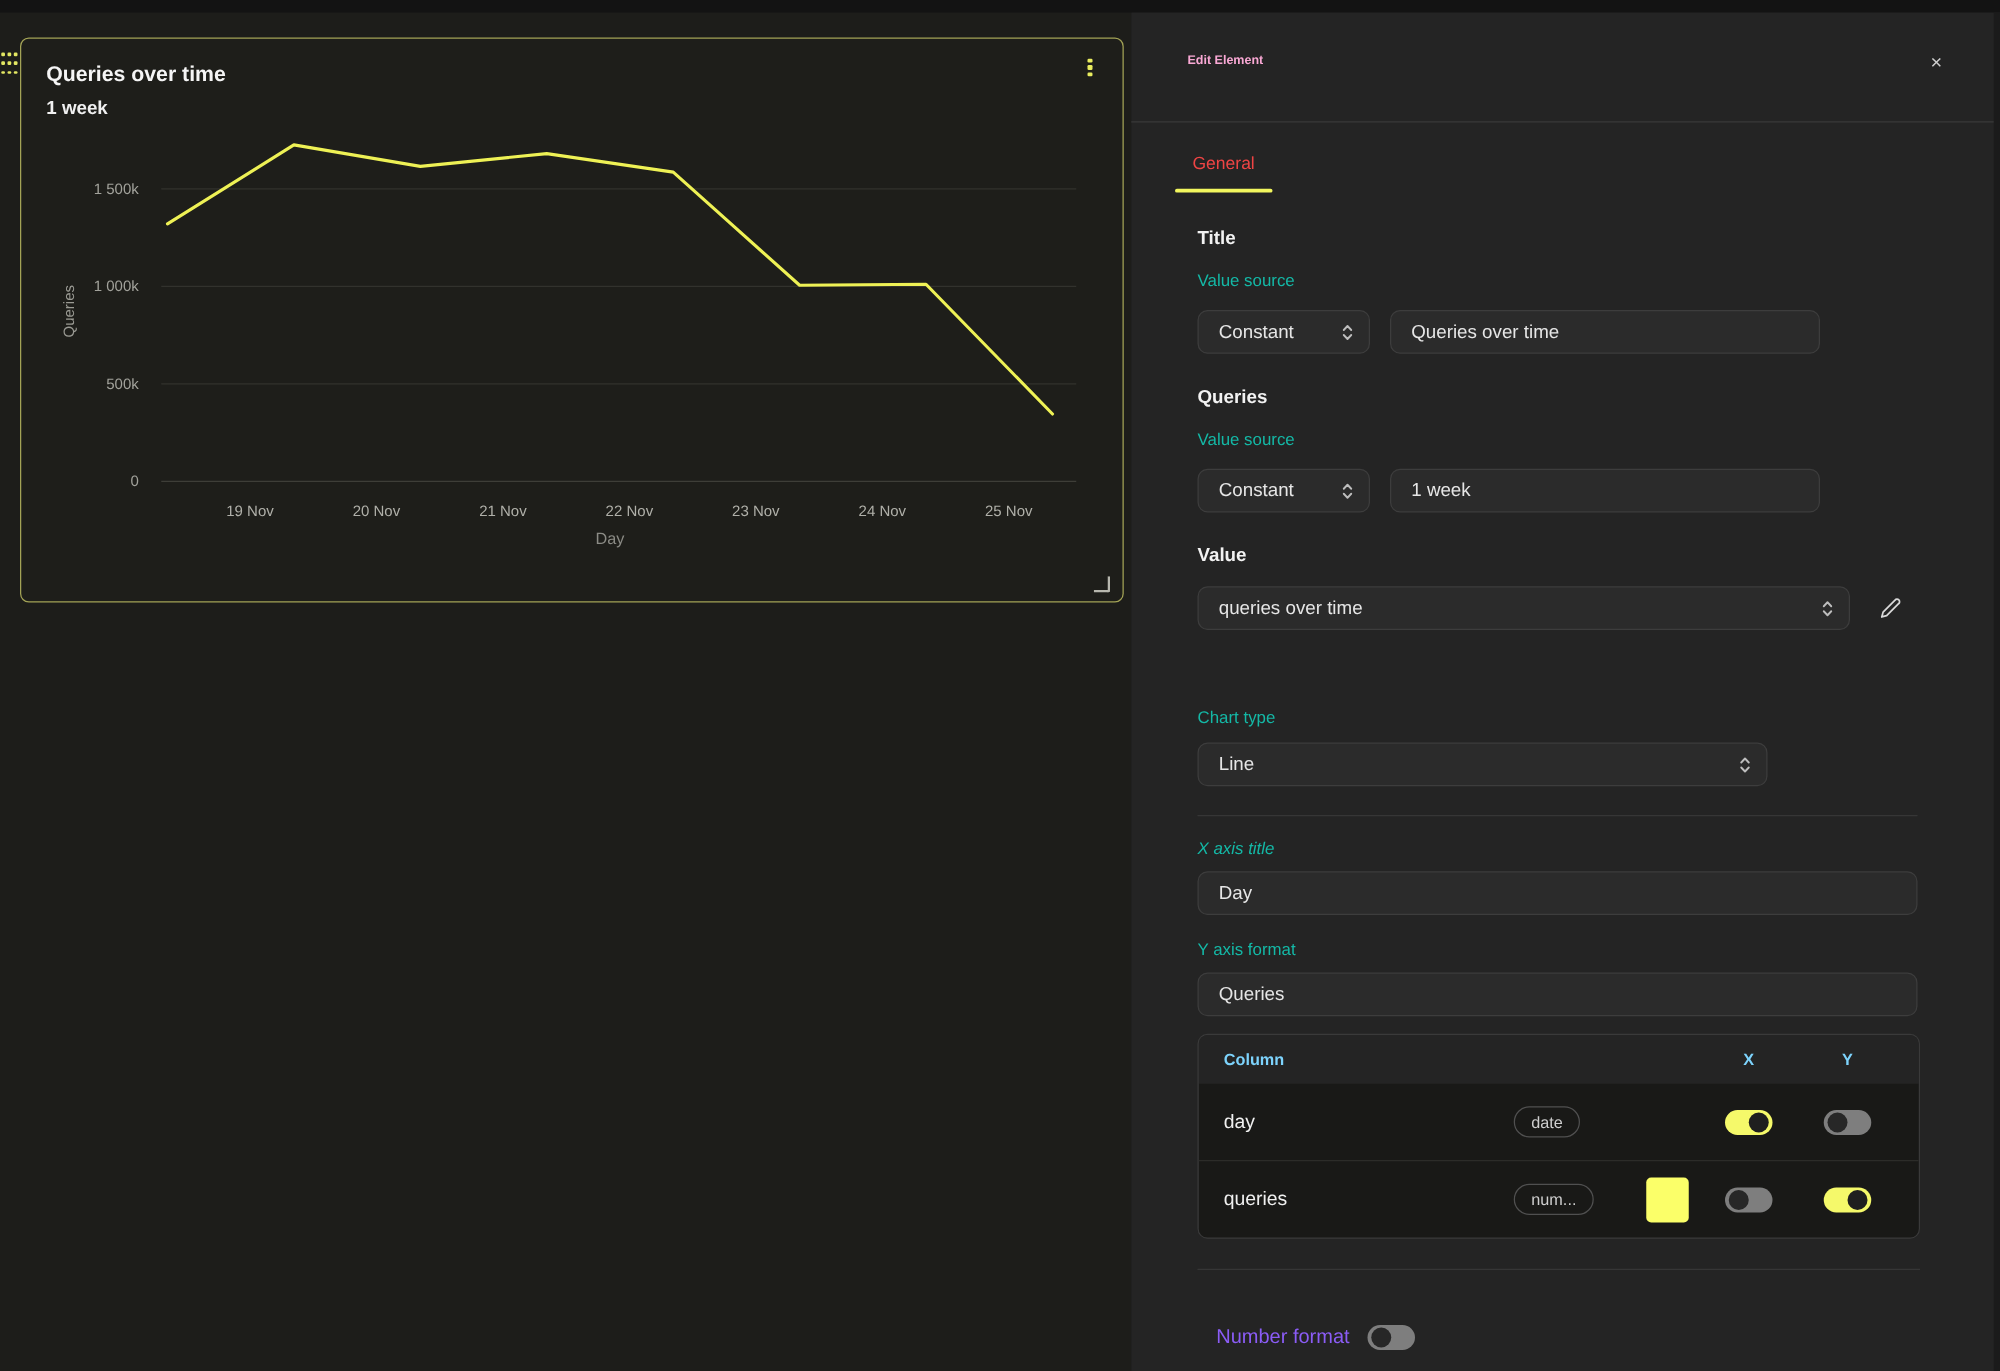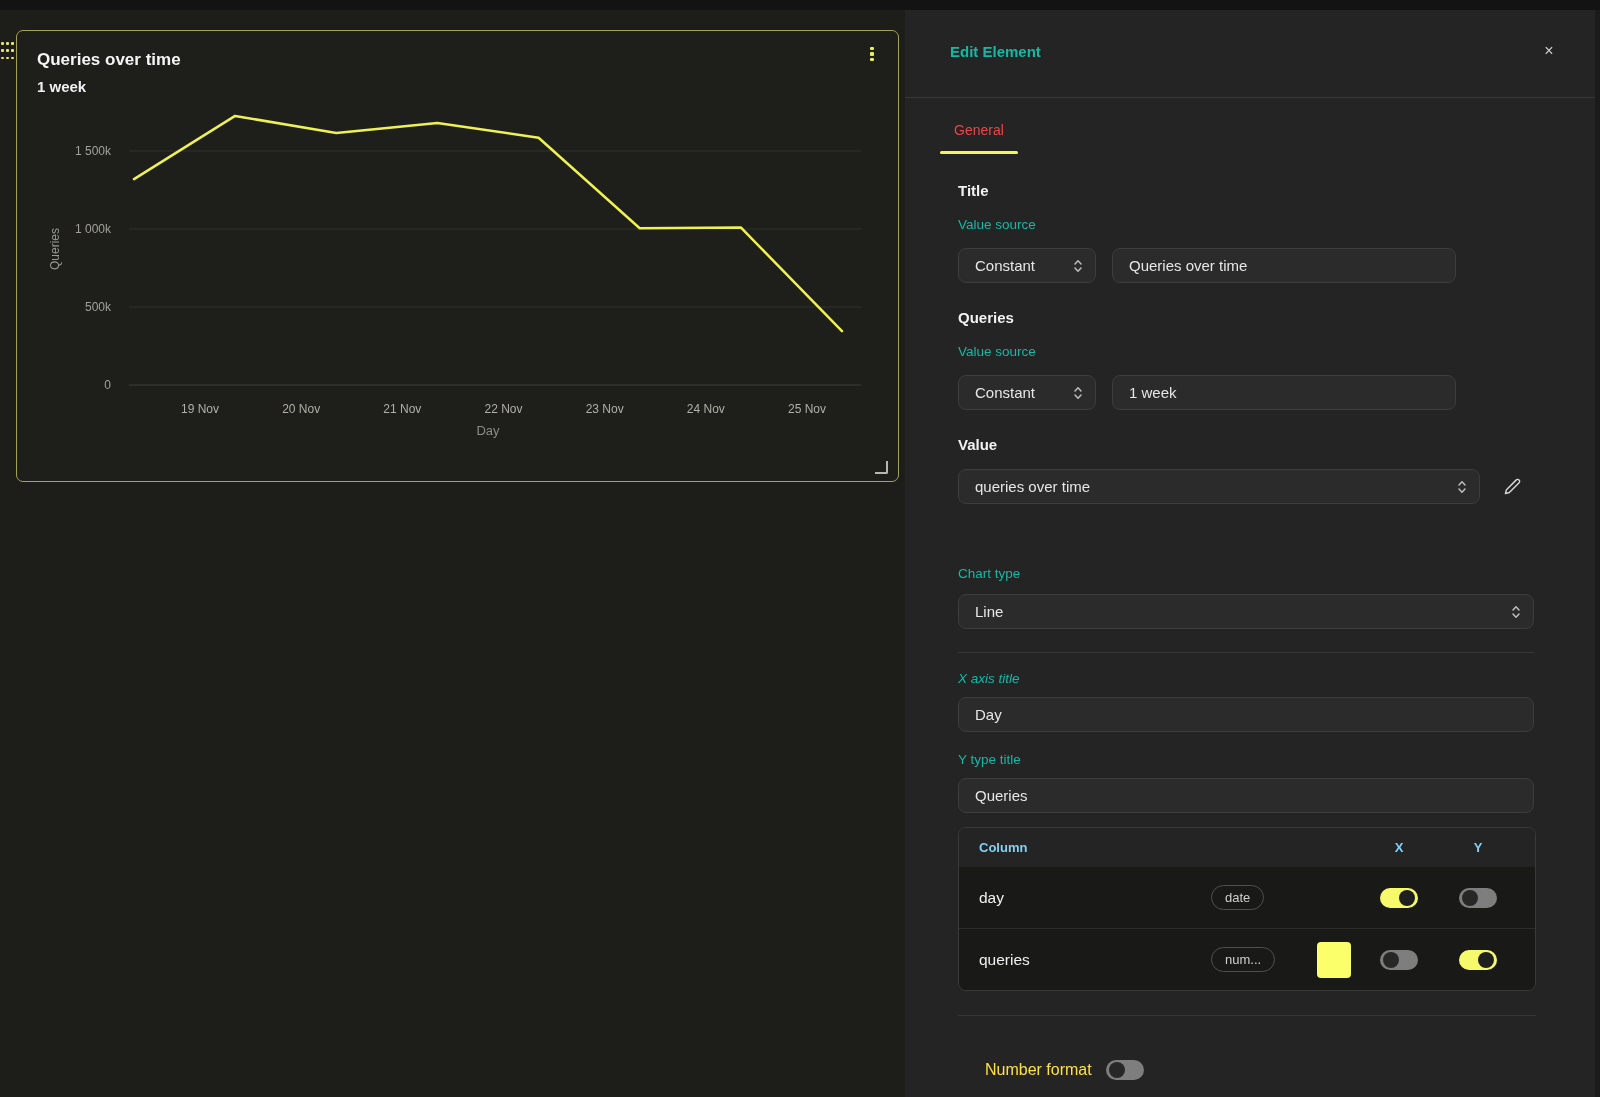--- a/index.html
+++ b/index.html
@@ -21,41 +21,41 @@
   .kebab{position:absolute;right:14px;top:10px;width:24px;height:26px;border:0;background:transparent;
       display:flex;flex-direction:column;align-items:center;justify-content:center;gap:2.5px;cursor:pointer;}
   .kebab i{width:3.2px;height:3.2px;border-radius:1px;background:#e9ed5f;display:block;}
   .resize-handle{position:absolute;right:10px;bottom:7px;width:11px;height:11px;
       border-right:2px solid #b7b7ae;border-bottom:2px solid #b7b7ae;border-bottom-right-radius:2px;cursor:nwse-resize;}
   .chart-svg{position:absolute;left:0;top:0;}
   
   .panel{position:absolute;left:905px;top:10px;width:695px;height:1087px;background:#242424;box-sizing:border-box;}
   .panel-scroll{position:absolute;right:0;top:0;width:5px;height:1087px;background:#1b1b1b;}
   .panel-header{position:relative;height:87px;}
-  .panel-title{position:absolute;left:45px;top:33px;font-size:15px;font-weight:600;color:#14b8a6;}
+  .panel-title{position:absolute;left:45px;top:33px;font-size:10px;font-weight:600;color:#f9a8d4;}
   .close-btn{position:absolute;right:40px;top:30px;width:22px;height:22px;background:transparent;border:0;
       color:#cfcfcf;font-size:16px;line-height:22px;text-align:center;cursor:pointer;padding:0;}
   .hdivider{height:1px;background:#383838;}
   .tabbar{margin:24px 0 0 35px;height:32px;display:flex;}
   .tab{padding:0 14px;font-size:14px;color:#ef4444;position:relative;cursor:pointer;}
   .tab.active::after{content:"";position:absolute;left:0;right:0;bottom:0;height:3px;background:#f2f65e;border-radius:2px;}
   .panel-body{padding:0 0 0 53px;width:642px;box-sizing:border-box;}
   .sec-heading{margin-top:28px;font-size:15px;font-weight:700;color:#f2f2f2;}
   .sec-heading.tight{margin-top:26px;}
   .field-label{margin-top:18px;font-size:13.5px;color:#14b8a6;}
   .row{display:flex;gap:16px;margin-top:16px;}
   .select,.tinput{background:#2b2b2b;border:1px solid #3d3d3d;border-radius:8px;height:35px;
       box-sizing:border-box;display:flex;align-items:center;font-size:15px;color:#e6e6e6;}
   .select{padding:0 12px 0 16px;justify-content:space-between;cursor:pointer;}
   .tinput{padding:0 14px;width:344px;}
   .tinput input{background:transparent;border:0;outline:none;color:#e6e6e6;font-size:15px;width:100%;
       font-family:"Liberation Sans","DejaVu Sans",sans-serif;}
   .sel-narrow{width:138px;}
   .sel-query{width:522px;margin-top:16px;}
-  .sel-wide{width:576px;margin-top:13px;}
+  .sel-wide{width:456px;margin-top:13px;}
   .query-row{display:flex;align-items:center;gap:24px;}
   .pencil-btn{background:transparent;border:0;padding:0;margin-top:16px;cursor:pointer;height:35px;display:flex;align-items:center;}
   .divider-inset{width:576px;height:1px;background:#363636;margin-top:23px;}
   .label-mt27{font-style:italic;}
   .label-mt20{margin-top:20px;}
   .input-mt11{margin-top:11px;width:576px;}
   
   .col-table{margin-top:14px;width:578px;border:1px solid #3a3a3a;border-radius:8px;box-sizing:border-box;overflow:hidden;}
   .trow{display:grid;grid-template-columns:1fr 100px 46px 84px 74px;align-items:center;padding:0 20px;}
   .thead{height:39px;font-size:13px;font-weight:600;color:#7dd3fc;background:#242424;}
@@ -65,21 +65,21 @@
   .badge{justify-self:start;border:1px solid #505050;border-radius:999px;padding:4px 13px;font-size:13px;color:#cfcfcf;}
   .swatch{width:34px;height:36px;border-radius:4px;cursor:pointer;justify-self:center;}
   .toggle{width:38px;height:20px;border-radius:10px;position:relative;cursor:pointer;justify-self:center;}
   .toggle .knob{position:absolute;top:2px;width:16px;height:16px;border-radius:50%;background:#1f1f1f;}
   .toggle.on{background:#f5f96a;}
   .toggle.on .knob{right:3px;}
   .toggle.off{background:#7e7e7e;}
   .toggle.off .knob{left:3px;background:#272727;}
   .divider-table{width:578px;height:1px;background:#363636;margin-top:24px;}
   .numfmt-row{margin-top:44px;display:flex;align-items:center;gap:14px;padding-left:15px;}
-  .numfmt-label{font-size:16px;color:#fde047;margin-left:12px;}
+  .numfmt-label{font-size:16px;color:#8b5cf6;}
 </style>
 </head>
 <body>
 
 <div class="topbar"></div>
 
 <div class="canvas">
 
   <div class="drag-handle">
     <span></span>
@@ -193,21 +193,21 @@
       </svg>
     </div>
 
     <div class="divider-inset"></div>
 
     <div class="field-label label-mt27">X axis title</div>
     <div class="tinput input-mt11">
       <input value="Day" style="">
     </div>
 
-    <div class="field-label label-mt20">Y type title</div>
+    <div class="field-label label-mt20">Y axis format</div>
     <div class="tinput input-mt11">
       <input value="Queries" style="">
     </div>
 
     <div class="col-table">
       <div class="trow thead">
         <div>Column</div>
         <div></div>
           <div></div>
         <div class="th-x">X</div>

